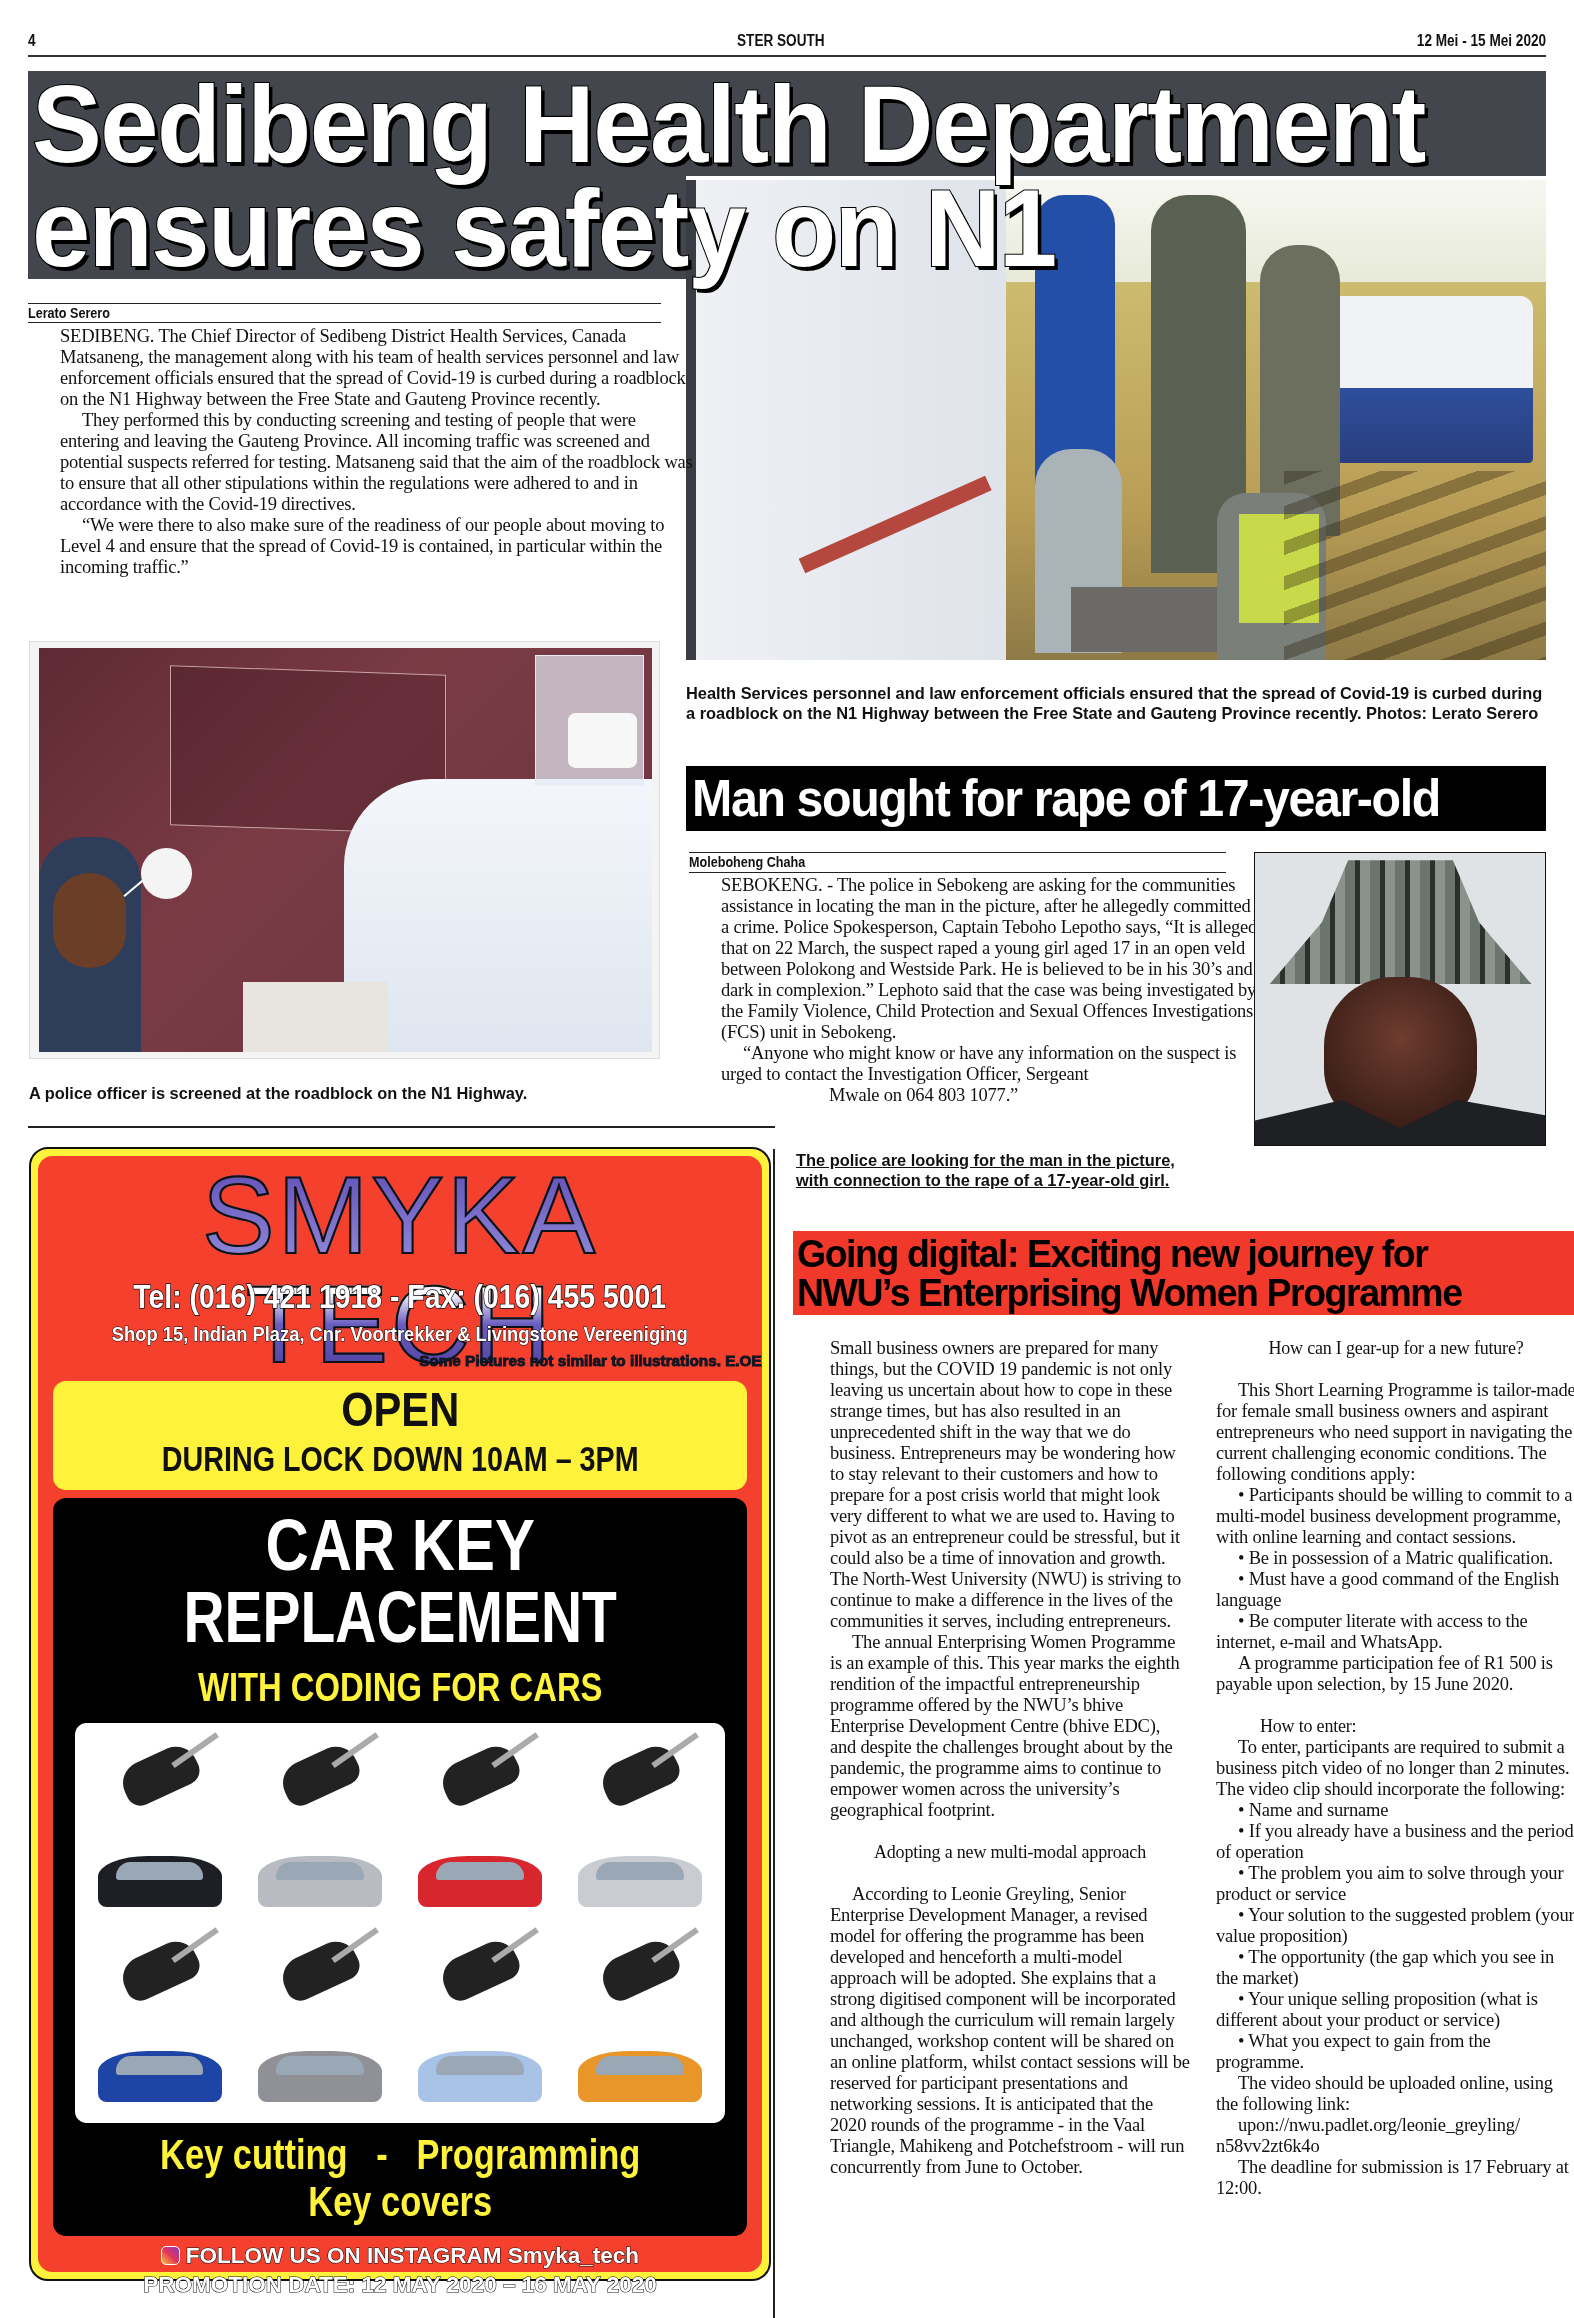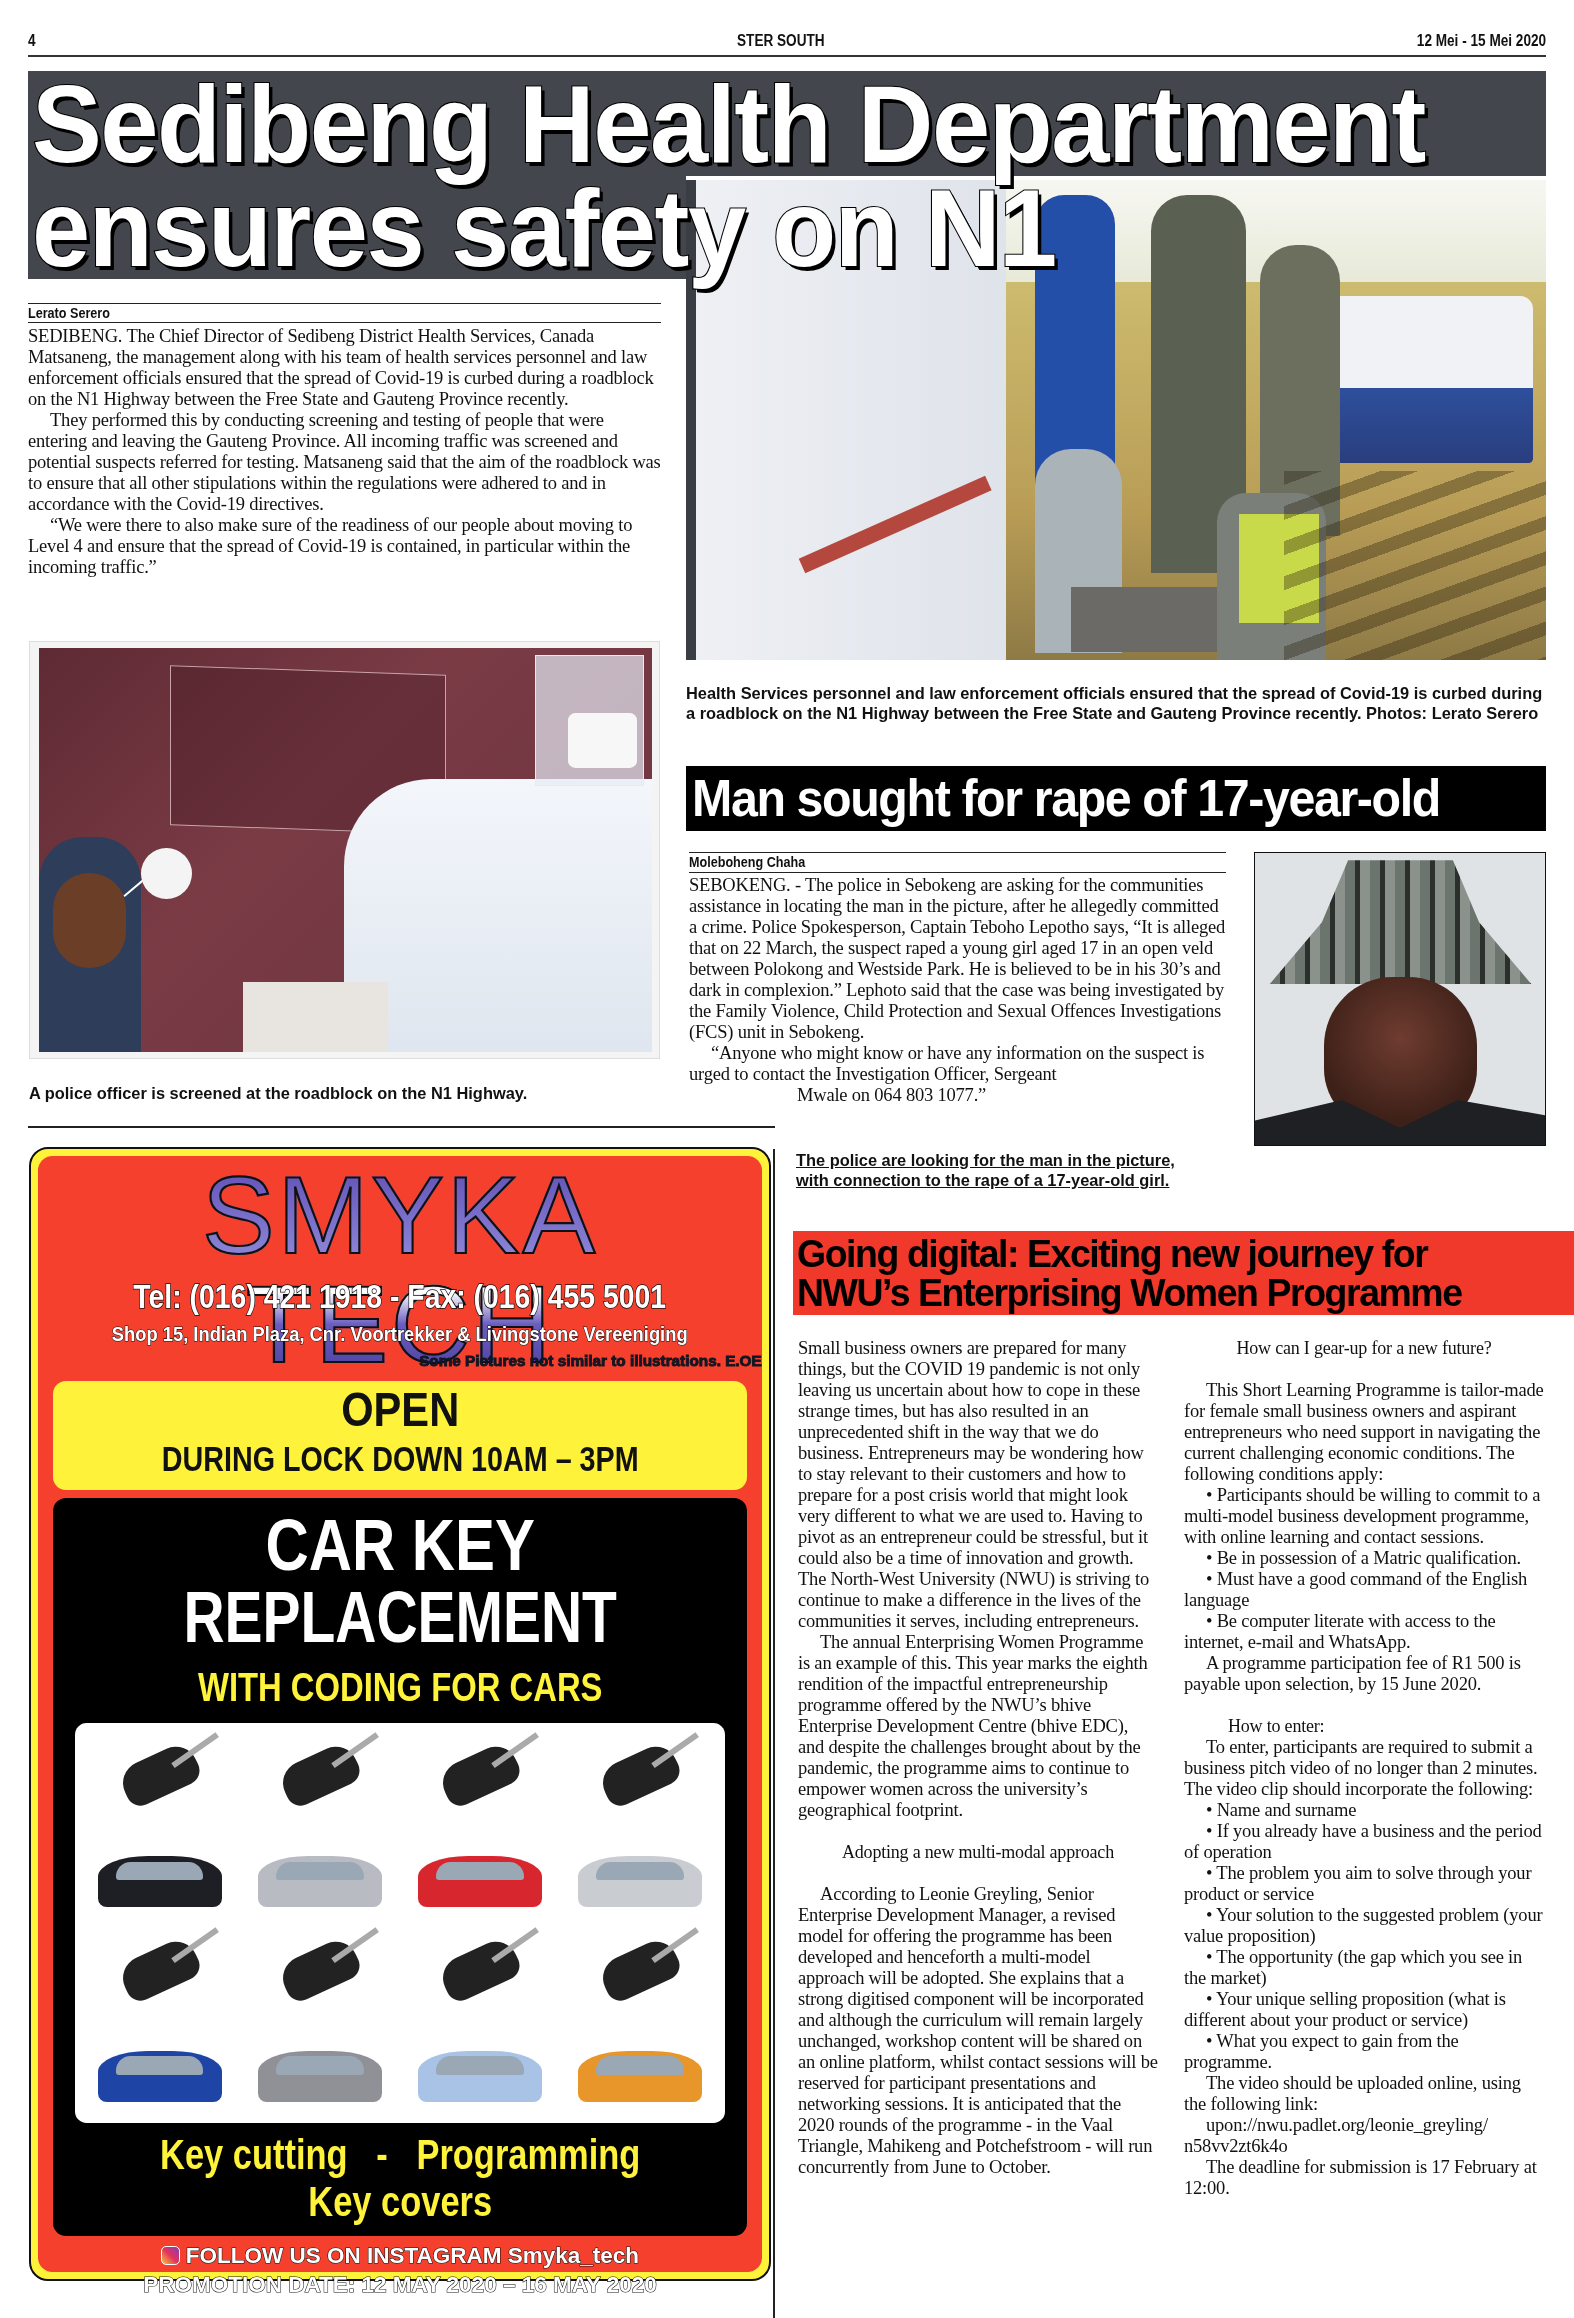--- a/index.html
+++ b/index.html
@@ -37,21 +37,21 @@
   .photo-roadblock .p2 { position: absolute; left: 465px; top: 14.5px; width: 95px; height: 378px; background: #5a6052; border-radius: 36px 36px 0 0; }
   .photo-roadblock .p3 { position: absolute; left: 574px; top: 65px; width: 80px; height: 291px; background: #6c6e5e; border-radius: 36px 36px 0 0; }
   .photo-roadblock .p4 { position: absolute; left: 531px; top: 313px; width: 109px; height: 167px; background: #7b7f7a; border-radius: 29px 29px 0 0; }
   .photo-roadblock .vest { position: absolute; left: 553px; top: 334px; width: 80px; height: 109px; background: #c8d94a; }
   .photo-roadblock .p5 { position: absolute; left: 349px; top: 269px; width: 87px; height: 204px; background: #a9b3b8; border-radius: 36px 36px 0 0; }
   .photo-roadblock .shadow { position: absolute; right: 0; bottom: 0; width: 262px; height: 189px; background: repeating-linear-gradient(160deg, rgba(40,30,10,.35) 0 13px, transparent 13px 33px); }
 
   
   .byline-bar { left: 28px; top: 303px; width: 633px; border-top: 1.5px solid #222; border-bottom: 1.5px solid #222; height: 20.4px; }
   .byline { font-family: "Liberation Sans", sans-serif; font-weight: bold; font-size: 14px; line-height: 19px; transform: scaleX(0.9); transform-origin: left; display: block; }
-  .body-text { font-size: 18.5px; line-height: 21px; text-align: left; letter-spacing: -0.2px; }
+  .body-text { font-size: 18.5px; line-height: 21px; text-align: left; letter-spacing: -0.2px; margin-left: 32px; }
   .body-text p { text-indent: 0; }
   .body-text p.ind { text-indent: 22px; }
   .lead-body { left: 28px; top: 326px; width: 636px; }
 
   .photo-swab { left: 29px; top: 641px; width: 631px; height: 418px; background: #f4f4f4; padding: 5.8px 7.3px 5.8px 8.7px; border: 0.7px solid #ddd; }
   .photo-swab .inner { position: relative; width: 100%; height: 100%; background: linear-gradient(135deg,#5e2a33,#7a3b45 40%,#6b3440); overflow: hidden; }
   .photo-swab .window { position: absolute; left: 131px; top: 22px; width: 276px; height: 160px; border: 1.5px solid #c9a3a8; background: rgba(60,20,30,.3); transform: skewY(2deg); }
   .photo-swab .coat { position: absolute; left: 305px; top: 131px; right: 0; bottom: 0; background: linear-gradient(#f3f6fb,#dfe6ef); border-radius: 87px 0 0 0; }
   .photo-swab .shield { position: absolute; right: 7.3px; top: 7.3px; width: 109px; height: 131px; background: rgba(230,235,245,.7); border: 1.5px solid #e6ecf5; }
   .photo-swab .mask { position: absolute; right: 14.5px; top: 65px; width: 69px; height: 55px; background: #f7f7f7; border-radius: 7.3px; }

